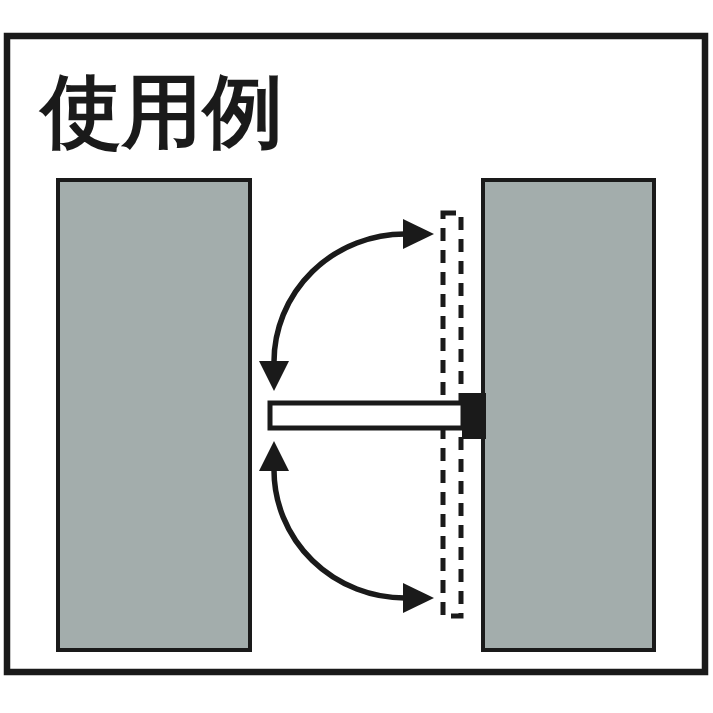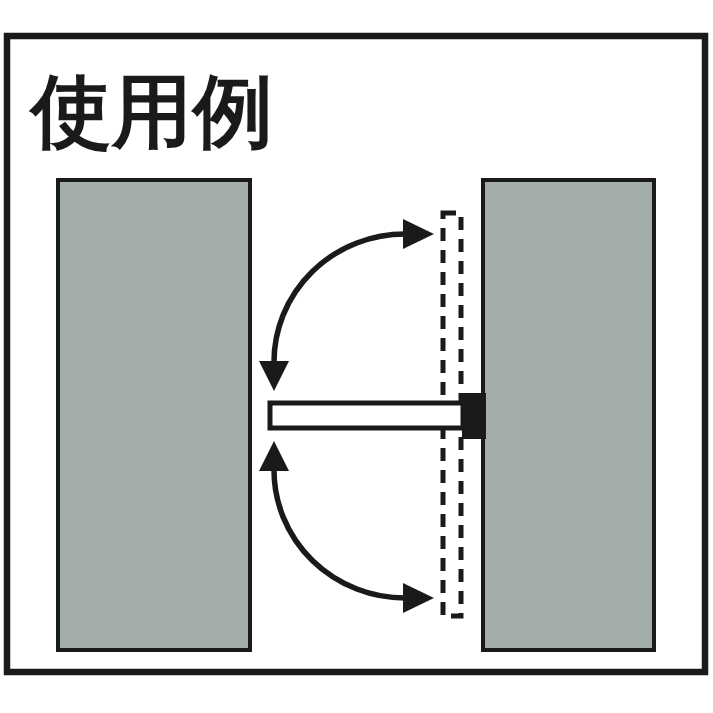--- a/index.html
+++ b/index.html
@@ -52,21 +52,21 @@
   .bar {
     fill: var(--bar-fill, #ffffff);
     stroke: var(--line, #1a1a1a);
     stroke-width: 5;
   }
   .block {
     fill: var(--block-fill, #1a1a1a);
   }
   .title {
     position: absolute;
-    left: 31px;
+    left: 41px;
     top: 70px;
     font-size: 80px;
     line-height: 1.06;
     font-weight: 600;
     letter-spacing: 1px;
     color: var(--line, #1a1a1a);
     white-space: nowrap;
     user-select: none;
   }
 </style>

